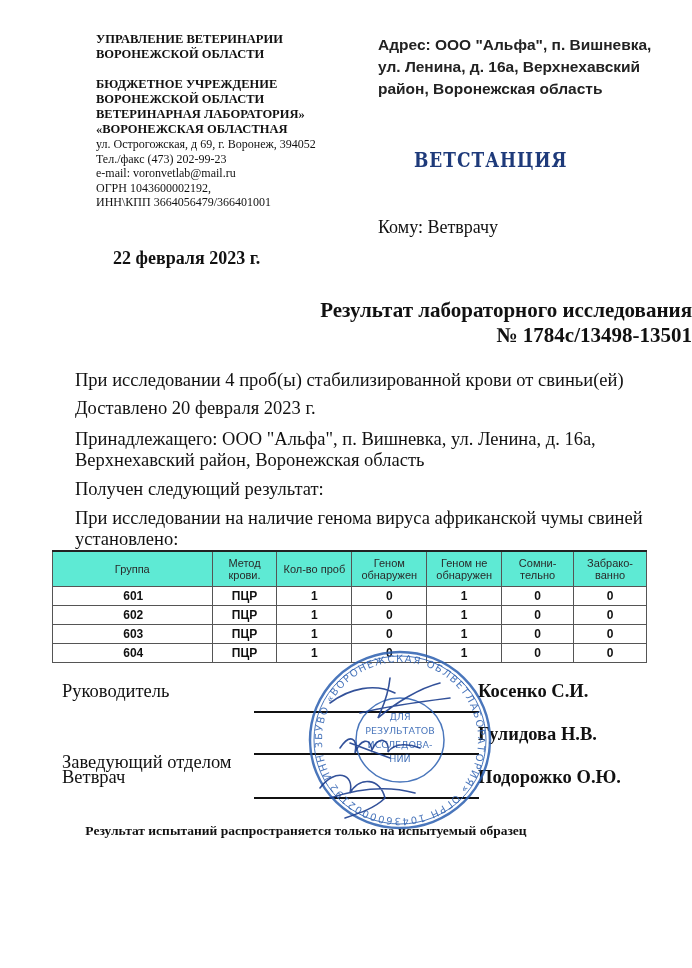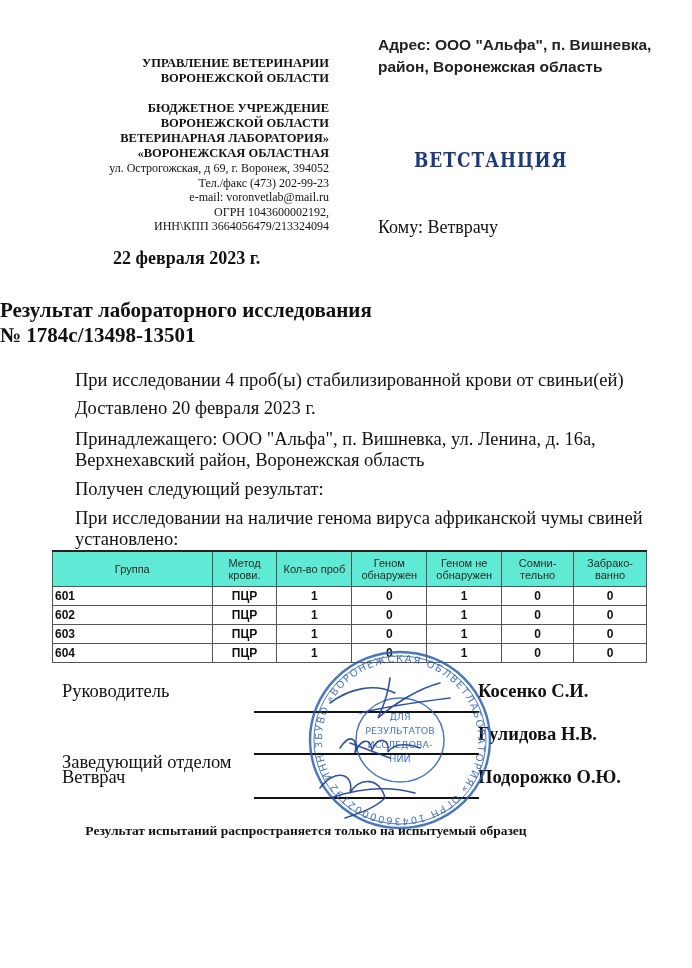--- a/index.html
+++ b/index.html
@@ -2,46 +2,46 @@
 <html><head>
 <meta charset="utf-8">
 <style>
   html, body { margin: 0; padding: 0; background: #ffffff; }
   body { width: 692px; height: 968px; position: relative; overflow: hidden; color: #111; }
   .serif { font-family: "Liberation Serif", "DejaVu Serif", serif; }
   .sans { font-family: "Liberation Sans", "DejaVu Sans", sans-serif; }
   .abs { position: absolute; }
 
   
-  #org-block { left: 89px; top: 32px; width: 240px; text-align: right; font-size: 12.5px; line-height: 15px; font-weight: bold; margin-top: 24px; }
+  #org-block { left: 96px; top: 32px; width: 240px; text-align: left; font-size: 12.5px; line-height: 15px; font-weight: bold; }
   #org-block .gap { height: 15px; }
   #org-block .contact { font-size: 12px; line-height: 14.5px; font-weight: normal; }
 
   
   #address-block { left: 378px; top: 34px; width: 300px; font-size: 15.5px; line-height: 22px; font-weight: bold; color: #222; }
   #stamp-vetstancia { left: 414px; top: 150px; font-family: "DejaVu Serif", serif; font-weight: bold; font-size: 17px; letter-spacing: 1px; color: #1e3a7a; transform: scaleY(1.15); }
   #to-line { left: 378px; top: 217px; font-size: 18px; }
 
   #doc-date { left: 113px; top: 248px; font-size: 18px; font-weight: bold; }
 
-  #doc-title { left: 0; width: 692px; top: 298px; text-align: left; font-size: 21px; font-weight: bold; line-height: 25px; }
+  #doc-title { left: 0; width: 692px; top: 298px; text-align: right; font-size: 21px; font-weight: bold; line-height: 25px; }
 
   .body-text { left: 62px; font-size: 18.5px; line-height: 21px; margin-left: 13px; }
   #line-1 { top: 370px; }
   #line-2 { top: 398px; }
   #line-3 { top: 429px; width: 600px; }
   #line-4 { top: 479px; }
   #line-5 { top: 508px; width: 600px; }
 
   
   #results-table { left: 52px; top: 550px; width: 595px; border-collapse: collapse; font-family: "Liberation Sans", "DejaVu Sans", sans-serif; font-size: 11px; }
   #results-table th, #results-table td { border: 1px solid #555; padding: 0; text-align: center; }
   #results-table th { background: #5eead4; color: #2a2a2a; font-weight: normal; height: 34px; line-height: 12px; font-size: 11px; }
   #results-table td { height: 18px; font-weight: bold; font-size: 12px; }
-  #results-table td.group { text-align: left; padding-left: 2px; margin-top: 42px; }
+  #results-table td.group { text-align: center; padding-left: 2px; margin-top: 42px; }
   #results-table thead tr { border-top: 2px solid #222; }
 
   
   .sig-role { left: 62px; font-size: 18.5px; }
   .sig-name { left: 478px; font-size: 18.5px; font-weight: bold; }
   .sig-line { left: 254px; width: 225px; height: 2px; background: #111; }
   #sig-role-1 { top: 681px; } #sig-name-1 { top: 681px; } #sig-line-1 { top: 711px; }
   #sig-role-2 { top: 752px; } #sig-name-2 { top: 724px; } #sig-line-2 { top: 753px; }
   #sig-role-3 { top: 767px; } #sig-name-3 { top: 767px; } #sig-line-3 { top: 797px; }
 
@@ -57,25 +57,26 @@
   <div>ВОРОНЕЖСКОЙ ОБЛАСТИ</div>
   <div class="gap"></div>
   <div>БЮДЖЕТНОЕ УЧРЕЖДЕНИЕ</div>
   <div>ВОРОНЕЖСКОЙ ОБЛАСТИ</div>
   <div>ВЕТЕРИНАРНАЯ ЛАБОРАТОРИЯ»</div>
   <div>«ВОРОНЕЖСКАЯ ОБЛАСТНАЯ</div>
   <div class="contact">ул. Острогожская, д 69, г. Воронеж, 394052</div>
   <div class="contact">Тел./факс  (473) 202-99-23</div>
   <div class="contact">e-mail:  voronvetlab@mail.ru</div>
   <div class="contact">ОГРН 1043600002192,</div>
-  <div class="contact">ИНН\КПП 3664056479/213324094</div>
+  <div class="contact">ИНН\КПП 3664056479/366401001</div>
 </div>
 
 <div id="address-block" class="abs sans">
   <div>Адрес: ООО "Альфа", п. Вишневка,</div>
+  <div>ул. Ленина, д. 16а, Верхнехавский</div>
   <div>район, Воронежская область</div>
 </div>
 
 <div id="stamp-vetstancia" class="abs">ВЕТСТАНЦИЯ</div>
 
 <div id="to-line" class="abs serif">Кому: Ветврачу</div>
 
 <div id="doc-date" class="abs serif">22 февраля 2023 г.</div>
 
 <div id="doc-title" class="abs serif">

